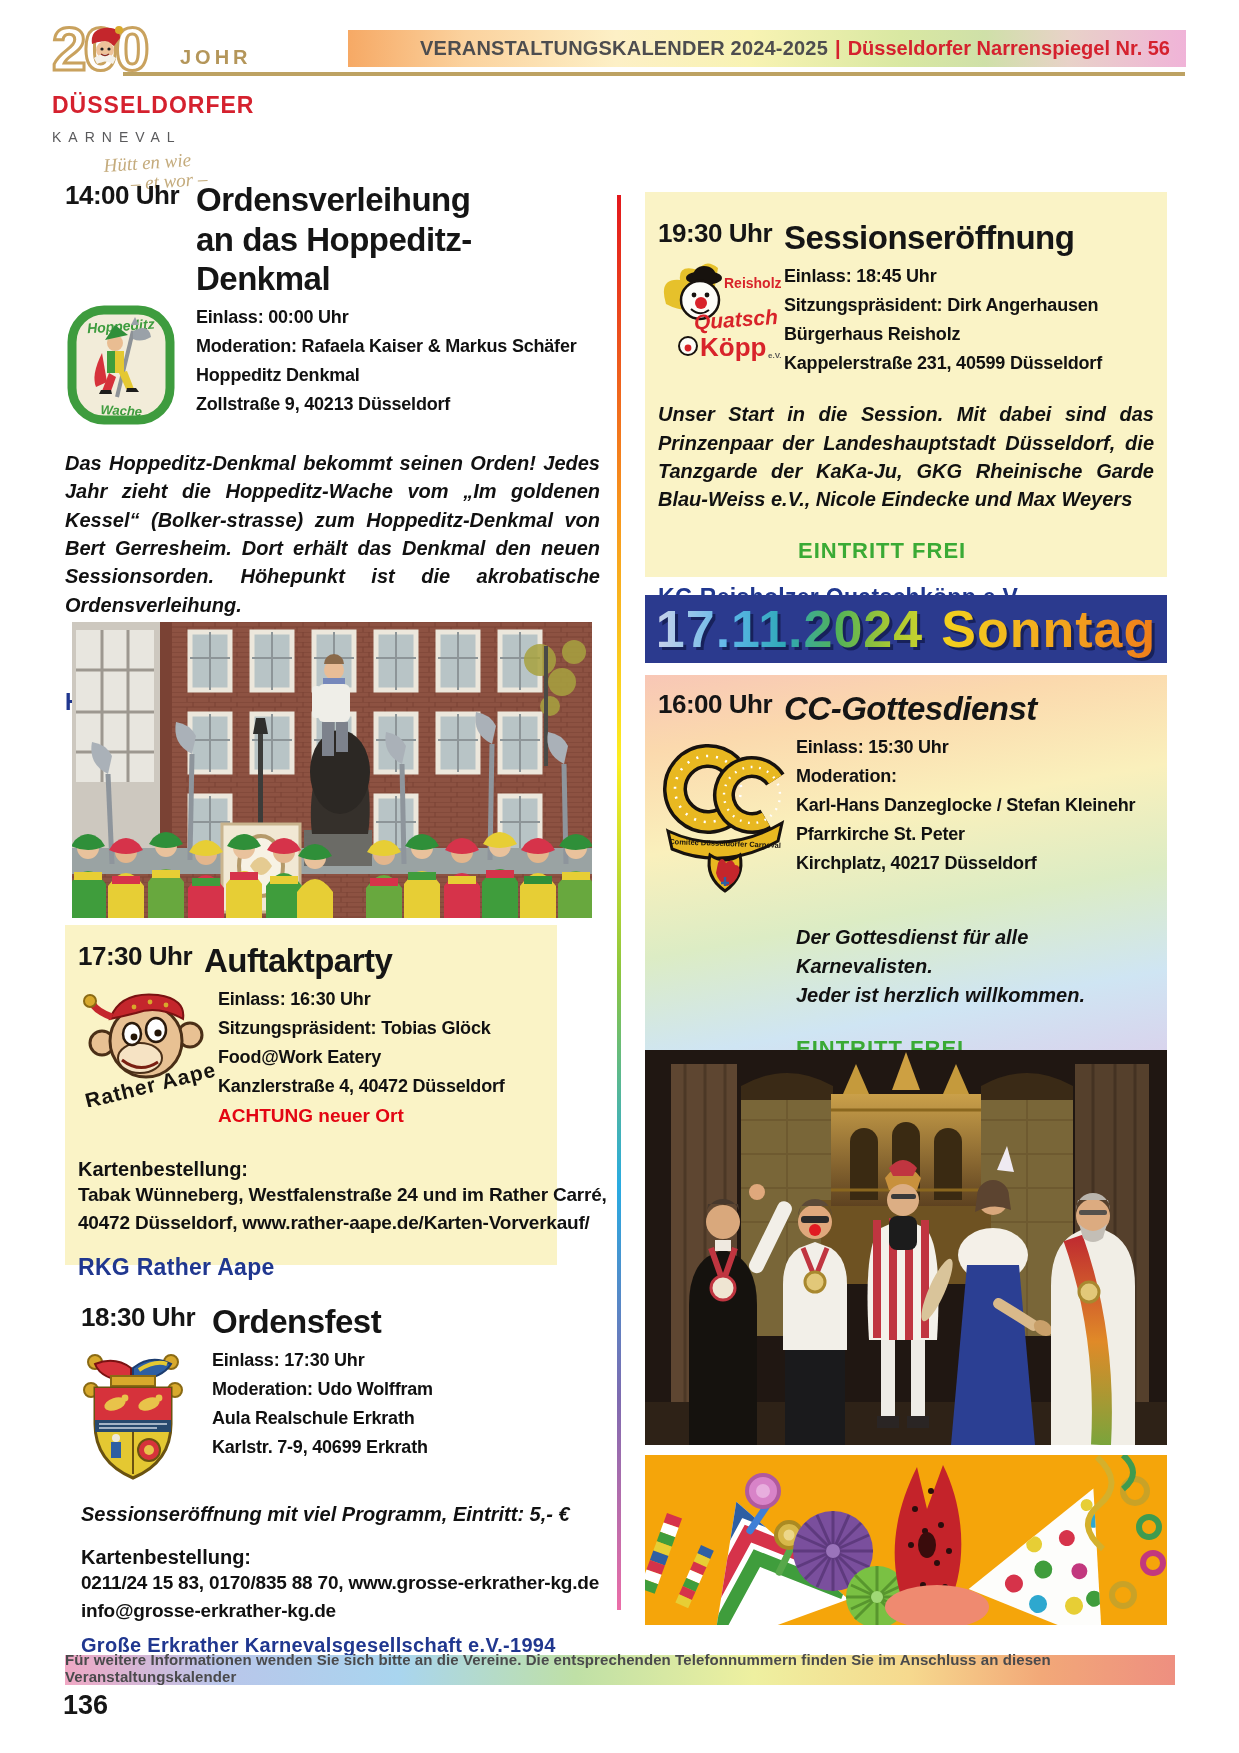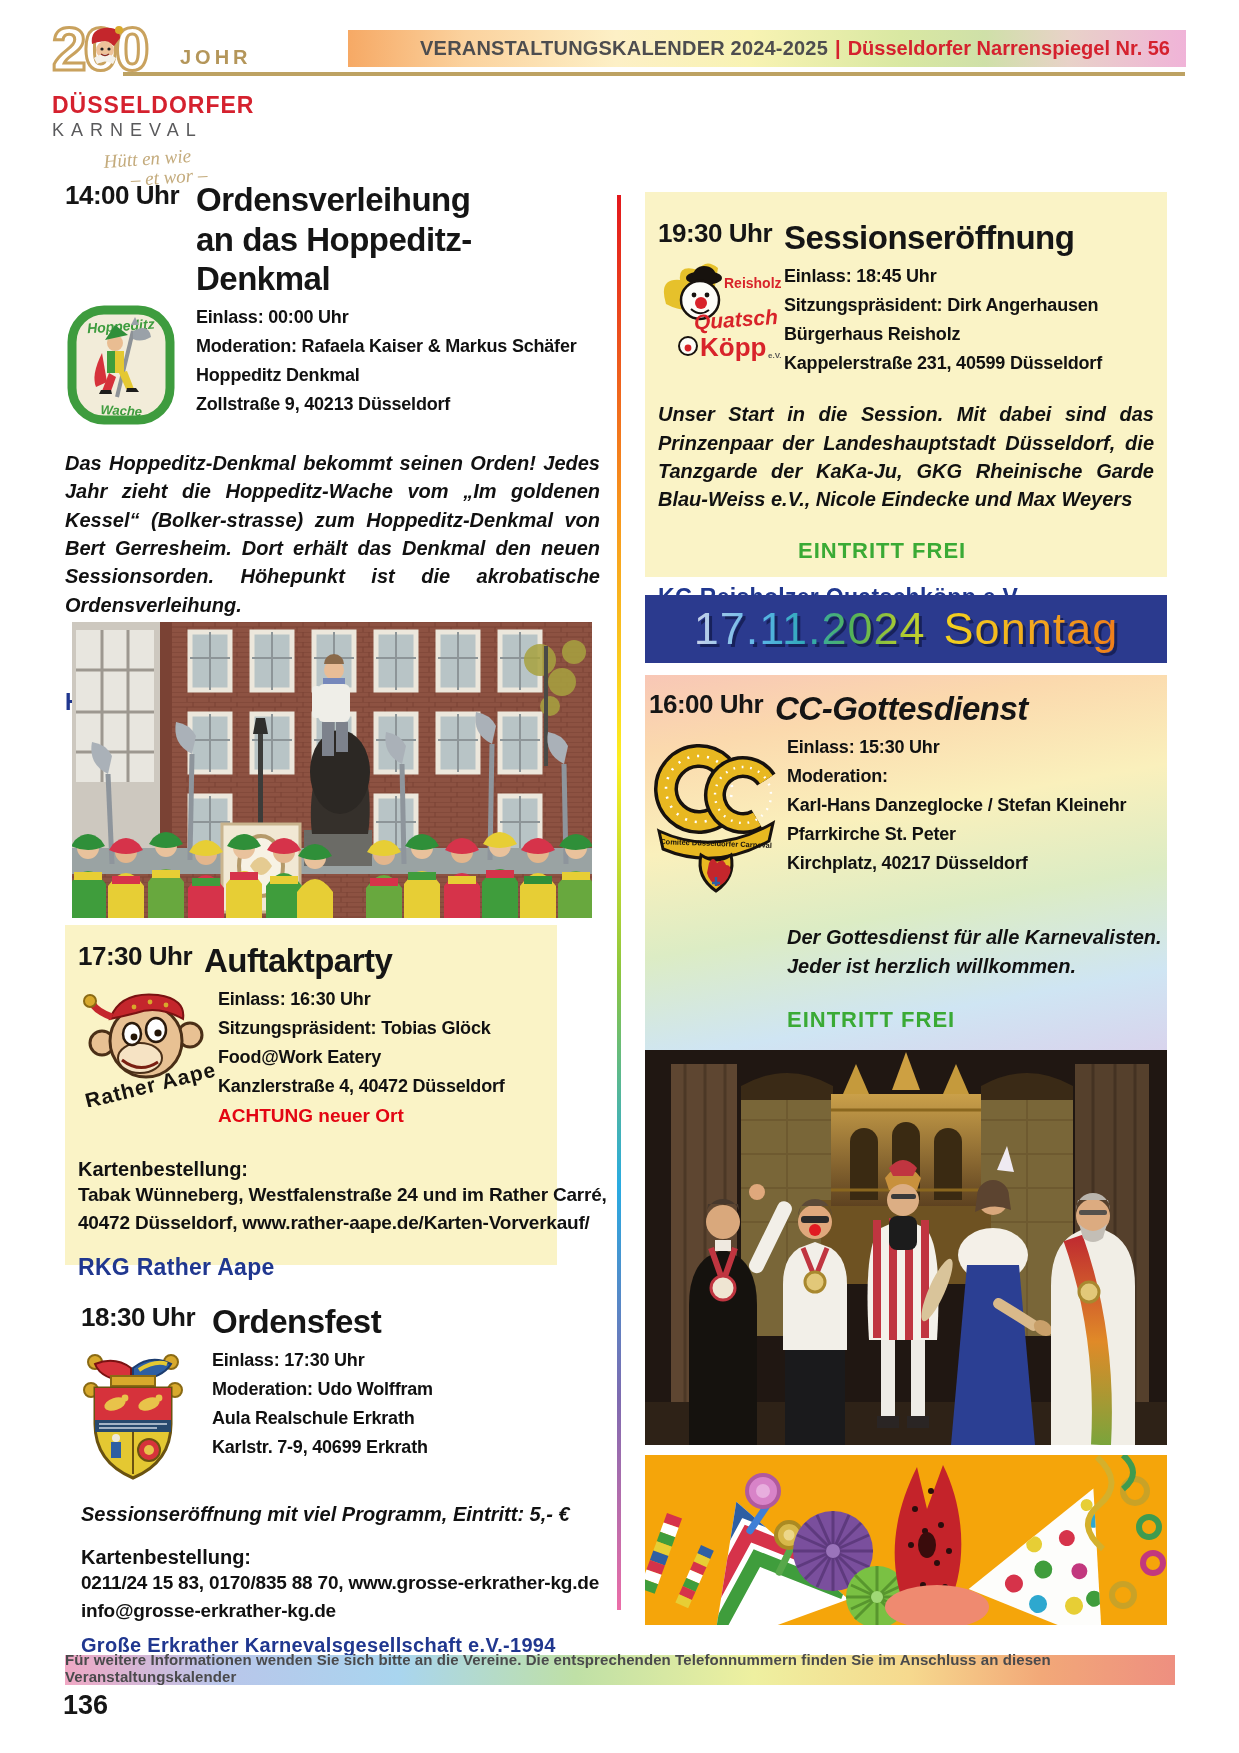--- a/index.html
+++ b/index.html
@@ -7,21 +7,21 @@
         font-family:"Liberation Sans","DejaVu Sans",sans-serif;color:#111;}
 
   
   .logo-block{position:absolute;left:52px;top:20px;width:250px;}
   .logo-row{position:relative;height:64px;}
   .logo-200{font-size:62px;font-weight:bold;letter-spacing:-3px;color:#fff;
             -webkit-text-stroke:3px #c9a25e;line-height:58px;}
   .logo-johr{position:absolute;left:128px;top:26px;font-size:20px;letter-spacing:4px;color:#b4965a;font-weight:bold;}
   .logo-jester{position:absolute;left:34px;top:4px;}
   .logo-city{font-size:23px;font-weight:bold;color:#d5212e;letter-spacing:1px;margin-top:8px;}
-  .logo-karneval{font-size:18px;color:#5a5a5c;letter-spacing:7px;margin-top:1px;}
+  .logo-karneval{font-size:14px;color:#5a5a5c;letter-spacing:7px;margin-top:10px;}
   .logo-motto{font-family:"Liberation Serif","DejaVu Serif",serif;font-style:italic;color:#c4ab7c;
               font-size:19px;line-height:20px;margin-top:4px;margin-left:52px;transform:rotate(-4deg);}
   .logo-motto .m2{margin-left:26px;}
   .gold-line{position:absolute;left:123px;top:72px;width:1062px;height:4px;background:#bda263;}
   .head-bar{position:absolute;left:348px;top:30px;width:838px;height:37px;
             background:linear-gradient(90deg,#f6a965 0%,#fbd29e 14%,#fdf0c6 32%,#f8f3b3 48%,#d9e8a2 66%,#cfe0a8 76%,#e8d2c8 86%,#f0b3d8 100%);
             display:flex;align-items:center;justify-content:flex-end;padding-right:16px;box-sizing:border-box;}
   .hb-title{color:#4d4d4f;font-weight:bold;font-size:20px;letter-spacing:.2px;}
   .hb-sep{color:#d5212e;font-weight:bold;font-size:20px;margin:0 7px;}
   .hb-sub{color:#d5212e;font-weight:bold;font-size:20px;}
@@ -53,28 +53,28 @@
   .yb1{position:absolute;top:745px;left:0;width:492px;height:340px;background:#faf3c6;
        padding:16px 13px;box-sizing:border-box;}
   .yb1 .ev-time{width:126px;}
   .ev3{position:absolute;top:1122px;left:16px;width:535px;}
 
   .yb2{position:absolute;top:0;left:0;width:522px;height:385px;background:#faf3c6;
        padding:26px 13px;box-sizing:border-box;}
   .yb2 .ev-time{width:126px;}
   .date-banner{position:absolute;top:403px;left:0;width:522px;height:68px;background:#2b3a8e;
                display:flex;align-items:center;justify-content:center;gap:18px;}
-  .grad-txt{font-size:45px;font-weight:normal;letter-spacing:1px;
+  .grad-txt{font-size:52px;font-weight:bold;letter-spacing:1px;
             -webkit-background-clip:text;background-clip:text;-webkit-text-fill-color:transparent;
             filter:drop-shadow(3px 3px 0 rgba(8,12,50,.55));}
   .date-grad{background-image:linear-gradient(90deg,#c9d2ea 0%,#5bb6e8 28%,#2fa8b8 48%,#52b258 68%,#a8c832 88%,#c8d22e 100%);}
   .day-grad{background-image:linear-gradient(90deg,#f2d21f 0%,#f2a61f 55%,#ef7d1a 100%);}
   .ccbox{position:absolute;top:483px;left:0;width:522px;height:424px;
          background:linear-gradient(170deg,#f8c7b6 0%,#fbd9ad 15%,#faf0bc 35%,#dcecc4 55%,#cfe5f3 75%,#d9d2ec 92%,#e4d4e8 100%);
-         padding:14px 4px;box-sizing:border-box;}
+         padding:14px 13px;box-sizing:border-box;}
   .ccbox .ev-time{width:126px;}
   .ccbox .ev-logocol{width:138px;}
   .ccbox .desc2{font-size:20px;font-weight:bold;font-style:italic;line-height:1.45;margin:20px 0 0 138px;}
   .ccbox .free{margin-left:138px;margin-top:26px;}
   .title-italic{font-style:italic;}
   .church{position:absolute;top:858px;left:0;width:522px;height:395px;}
   .party{position:absolute;top:1263px;left:0;width:522px;height:170px;}
 
   
   .foot-bar{position:absolute;left:65px;top:1655px;width:1110px;height:30px;

